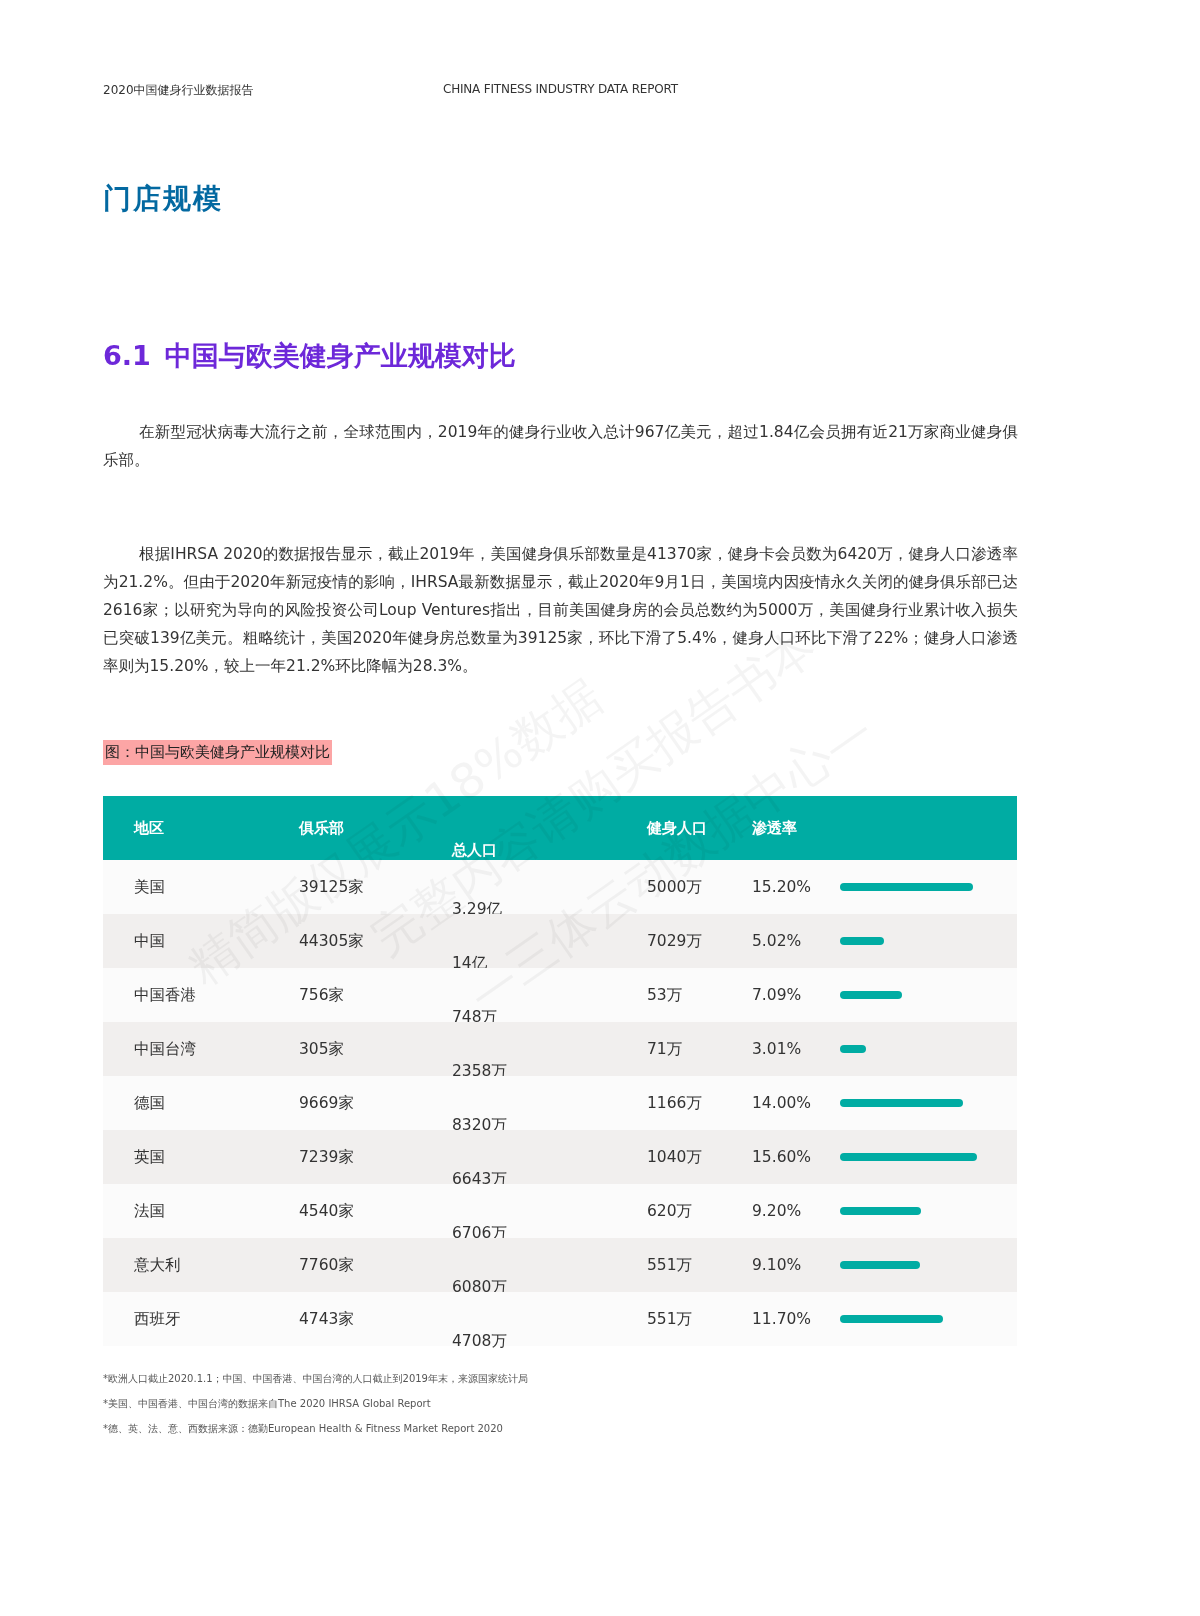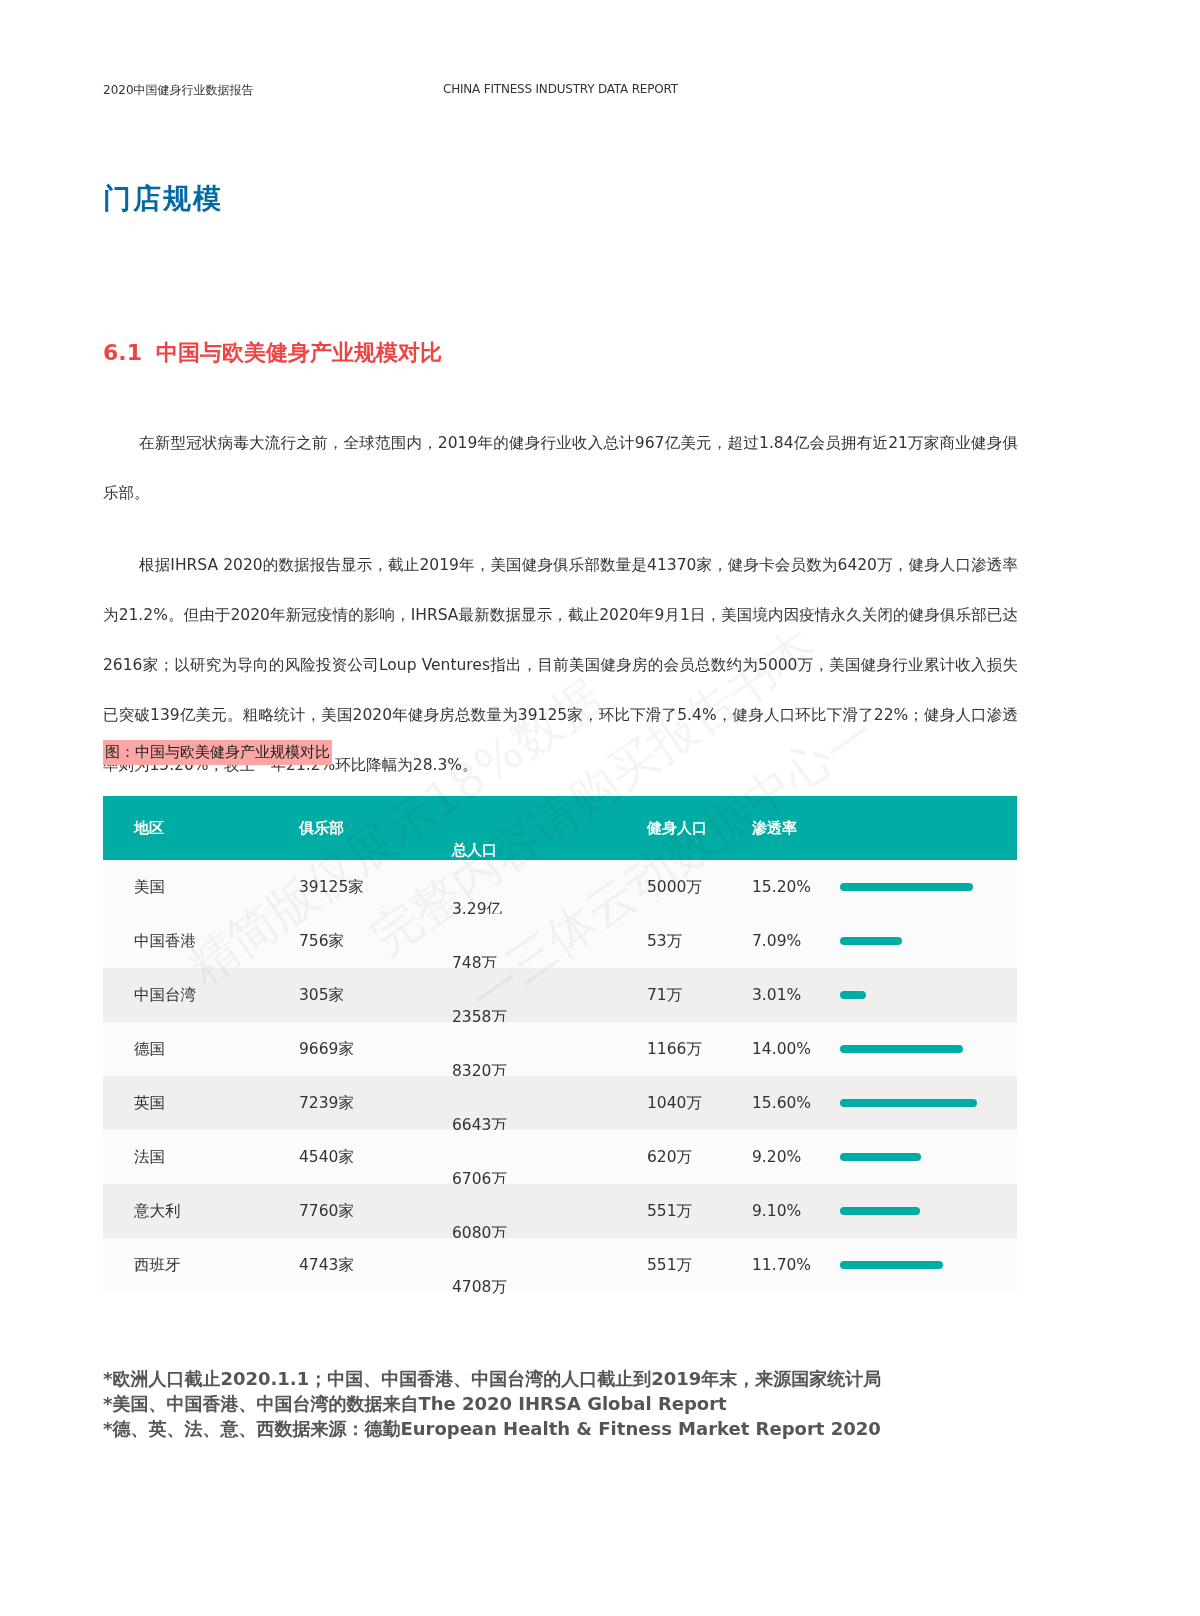--- a/index.html
+++ b/index.html
@@ -4,44 +4,44 @@
   <style>
     * { box-sizing: border-box; margin: 0; padding: 0; }
     html, body { width: 1200px; height: 1616px; background: #ffffff; overflow: hidden; }
     body { position: relative; font-family: "DejaVu Sans", "Liberation Sans", sans-serif; color: #333333; }
 
     .header-left { position: absolute; left: 103px; top: 82px; font-size: 12px; color: #333; }
     .header-right { position: absolute; left: 443px; top: 82px; font-size: 12px; color: #333; letter-spacing: -0.2px; }
 
     .page-title { position: absolute; left: 103px; top: 180px; font-size: 28px; font-weight: bold; color: #0369a1; letter-spacing: 2px; }
 
-    .section-title { position: absolute; left: 103px; top: 338px; font-size: 22px; font-weight: bold; color: #ef4444; }
+    .section-title { position: absolute; left: 103px; top: 338px; font-size: 27px; font-weight: bold; color: #6d28d9; }
     .section-title .num { margin-right: 14px; }
 
-    .para { position: absolute; left: 103px; width: 915px; font-size: 15.5px; line-height: 50px; color: #333; text-indent: 36px; text-align: justify; }
+    .para { position: absolute; left: 103px; width: 915px; font-size: 15.5px; line-height: 28px; color: #333; text-indent: 36px; text-align: justify; }
     .para1 { top: 418px; }
     .para2 { top: 512px; margin-top: 28px; }
 
     .fig-caption { position: absolute; left: 103px; top: 740px; font-size: 15px; color: #222; background: #fca5a5; padding: 3px 2px; }
 
     .table { position: absolute; left: 103px; top: 796px; width: 914px; }
     .thead { height: 64px; background: #00aca3; display: flex; align-items: center; color: #ffffff; font-size: 15px; font-weight: bold; }
     .row { height: 54px; display: flex; align-items: center; font-size: 15.5px; color: #333; }
     .row.odd { background: #fbfbfb; }
     .row.even { background: #f1efee; }
     .cell { position: absolute; }
     .thead, .row { position: relative; }
     .col-region { left: 31px; }
     .col-clubs { left: 196px; }
     .col-pop { left: 349px; margin-top: 44px; }
     .col-fit { left: 496px; margin-left: 48px; }
     .col-rate { left: 649px; }
     .bar { position: absolute; left: 737px; top: 50%; height: 8px; margin-top: -4px; background: #00aca3; border-radius: 4px; }
 
-    .footnotes { position: absolute; left: 103px; top: 1366px; font-size: 18px; line-height: 25px; color: #555; font-weight: bold; }
+    .footnotes { position: absolute; left: 103px; top: 1366px; font-size: 10px; line-height: 25px; color: #555; }
 
     .watermark { position: absolute; font-size: 48px; color: rgba(0,0,0,0.045); transform: rotate(-35deg); white-space: nowrap; pointer-events: none; }
   </style>
 </head>
 <body>
 
 <div class="header-left">2020中国健身行业数据报告</div>
 <div class="header-right">CHINA FITNESS INDUSTRY DATA REPORT</div>
 
 <h1 class="page-title">门店规模</h1>
@@ -64,20 +64,28 @@
     <span class="cell col-rate">渗透率</span>
   </div>
   <div id="tbody">
       <div class="row odd">
         <span class="cell col-region">美国</span>
         <span class="cell col-clubs">39125家</span>
         <span class="cell col-pop">3.29亿</span>
         <span class="cell col-fit">5000万</span>
         <span class="cell col-rate">15.20%</span>
         <span class="bar" style="width: 133px; background: rgb(0, 172, 163);"></span>
+      </div>
+      <div class="row even">
+        <span class="cell col-region">中国</span>
+        <span class="cell col-clubs">44305家</span>
+        <span class="cell col-pop">14亿</span>
+        <span class="cell col-fit">7029万</span>
+        <span class="cell col-rate">5.02%</span>
+        <span class="bar" style="width: 44px; background: rgb(0, 172, 163);"></span>
       </div>
       <div class="row odd">
         <span class="cell col-region">中国香港</span>
         <span class="cell col-clubs">756家</span>
         <span class="cell col-pop">748万</span>
         <span class="cell col-fit">53万</span>
         <span class="cell col-rate">7.09%</span>
         <span class="bar" style="width: 62px; background: rgb(0, 172, 163);"></span>
       </div>
       <div class="row even">

